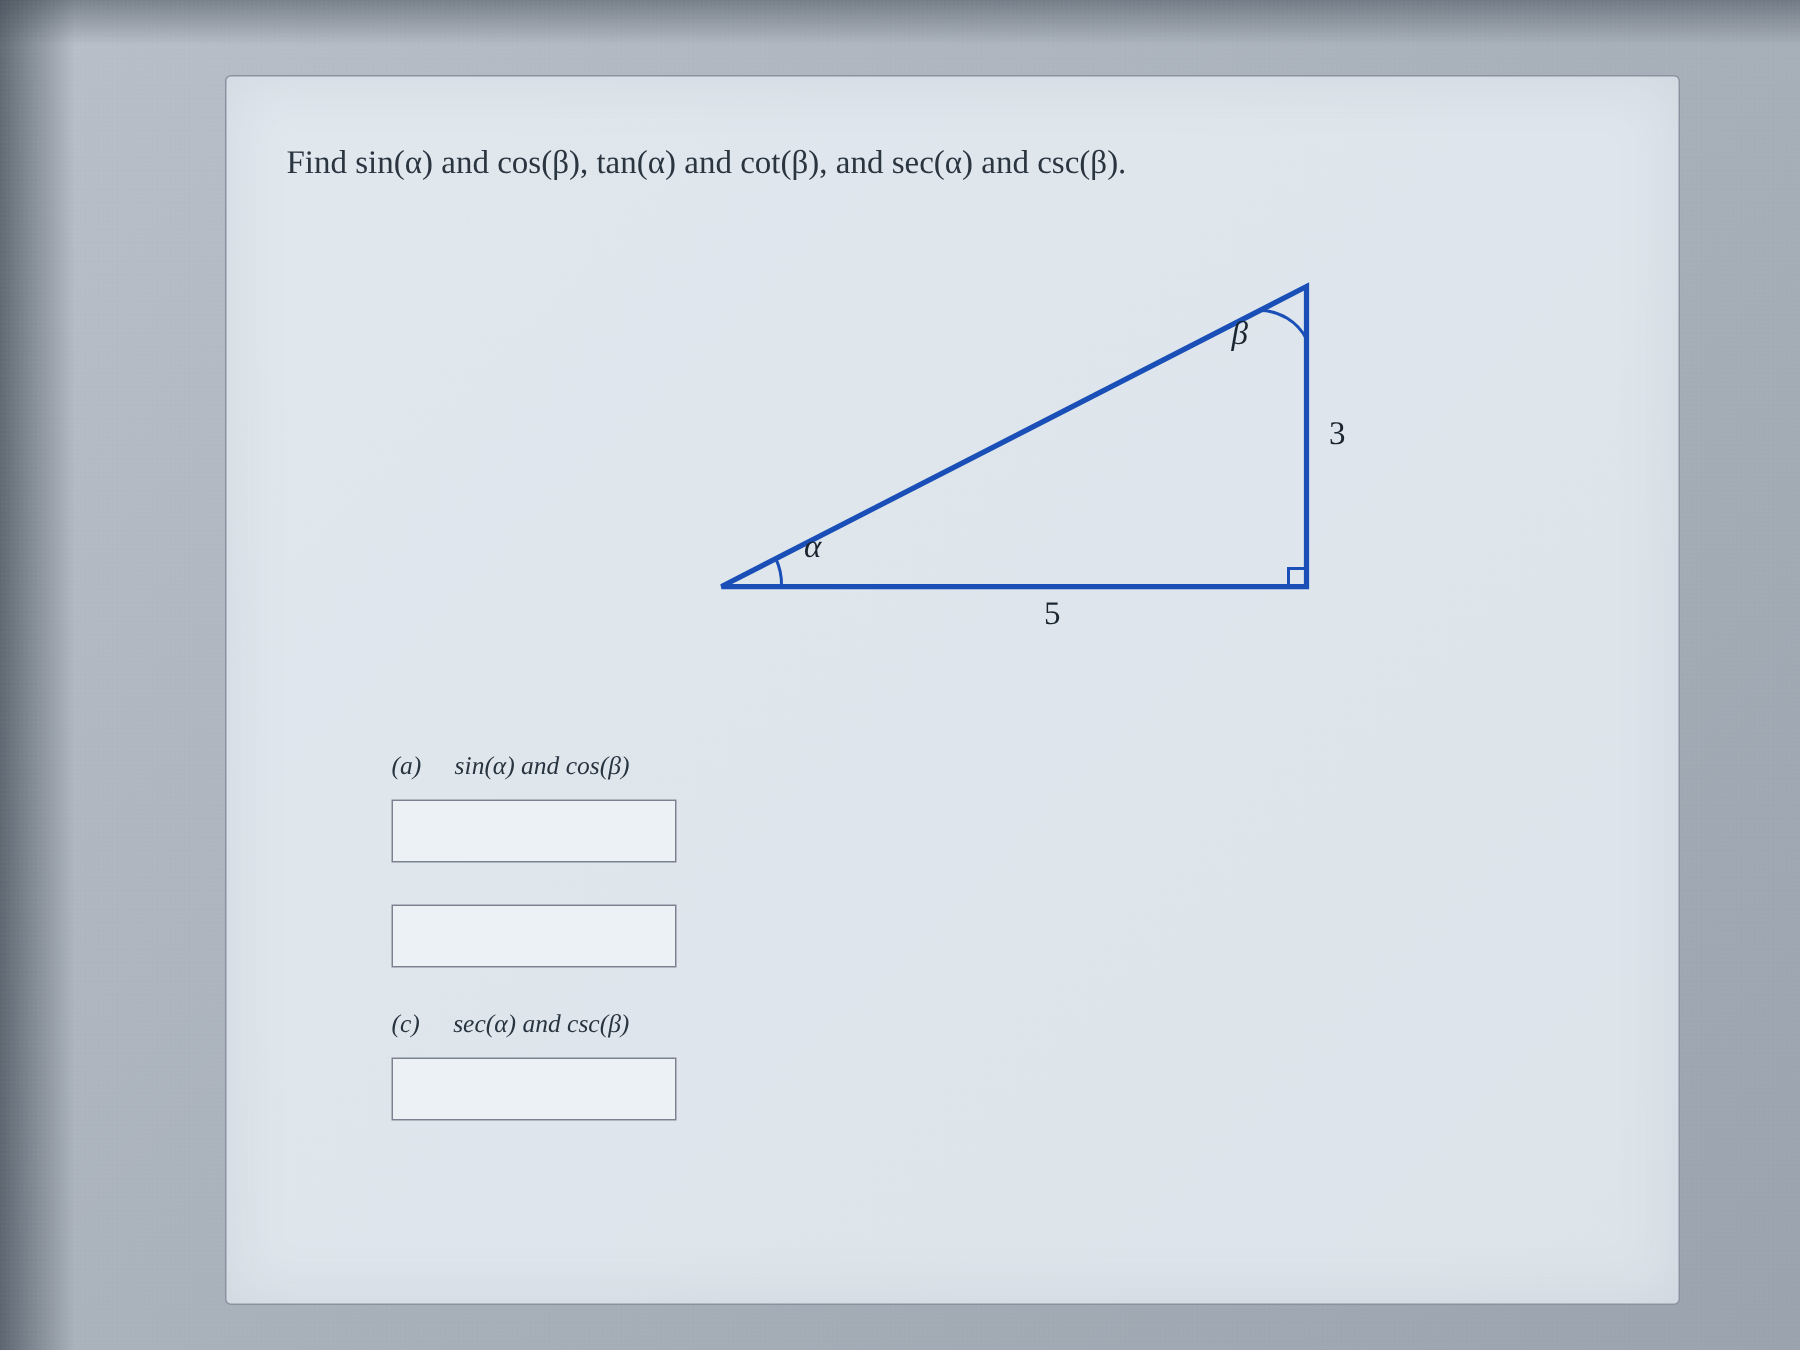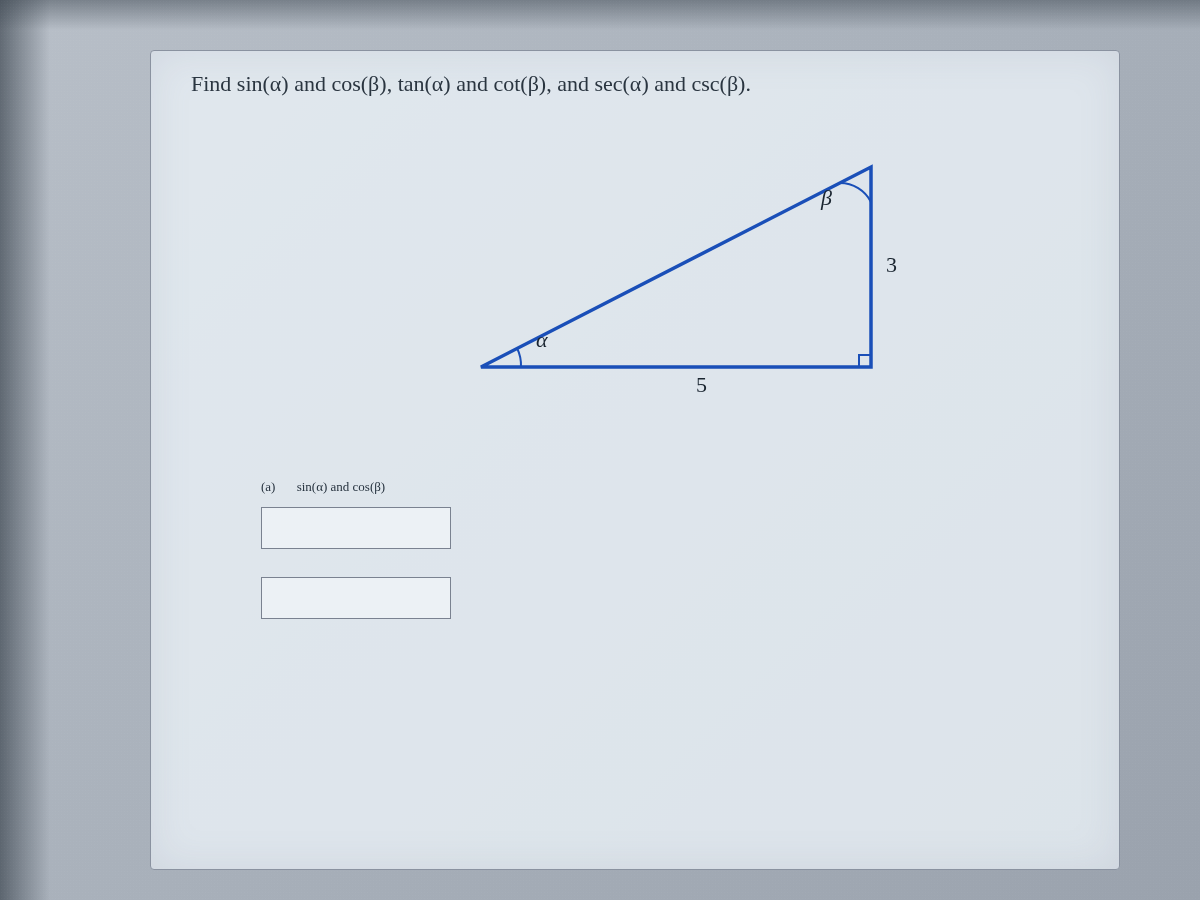--- a/index.html
+++ b/index.html
@@ -26,21 +26,21 @@
       top: 0;
       width: 100%;
       height: 30px;
       background: linear-gradient(180deg, rgba(60,70,80,0.5) 0%, transparent 100%);
     }
     .content-panel {
       background: rgba(232, 238, 245, 0.85);
       border: 1px solid #8a92a0;
       border-radius: 4px;
       margin: 30px 60px 30px 130px;
-      padding: 20px 40px 40px 40px;
+      padding: 44px 40px 40px 40px;
       height: 820px;
       position: relative;
       box-shadow: inset 0 0 40px rgba(120,130,145,0.15);
     }
     .question-text {
       font-size: 22px;
       color: #2a3540;
       margin-bottom: 30px;
     }
     .triangle-container {
@@ -66,24 +66,25 @@
       margin: 0 2px;
     }
     .questions-block {
       margin-left: 70px;
       margin-top: 40px;
     }
     .question-item {
       margin-bottom: 28px;
     }
     .q-label {
-      font-size: 13px;
+      font-size: 17px;
       color: #283440;
       margin-bottom: 6px;
       display: inline-block;
+      font-style: italic;
     }
     .q-letter {
       margin-right: 18px;
     }
     .answer-box {
       display: block;
       width: 190px;
       height: 42px;
       border: 1px solid #7a8290;
       background: rgba(245,248,252,0.6);
@@ -133,16 +134,23 @@
         <span class="q-letter">(a)</span>
         <span>sin(α) and cos(β)</span>
       </span>
       <input type="text" class="answer-box" style="">
     </div>
 
     <div class="question-item">
       <input type="text" class="answer-box" style="">
     </div>
 
+    <div class="question-item">
+      <span class="q-label">
+        <span class="q-letter">(c)</span>
+        <span>sec(α) and csc(β)</span>
+      </span>
+      <input type="text" class="answer-box" style="">
+    </div>
 
   </div>
 
 </div>
 
 </body></html>

